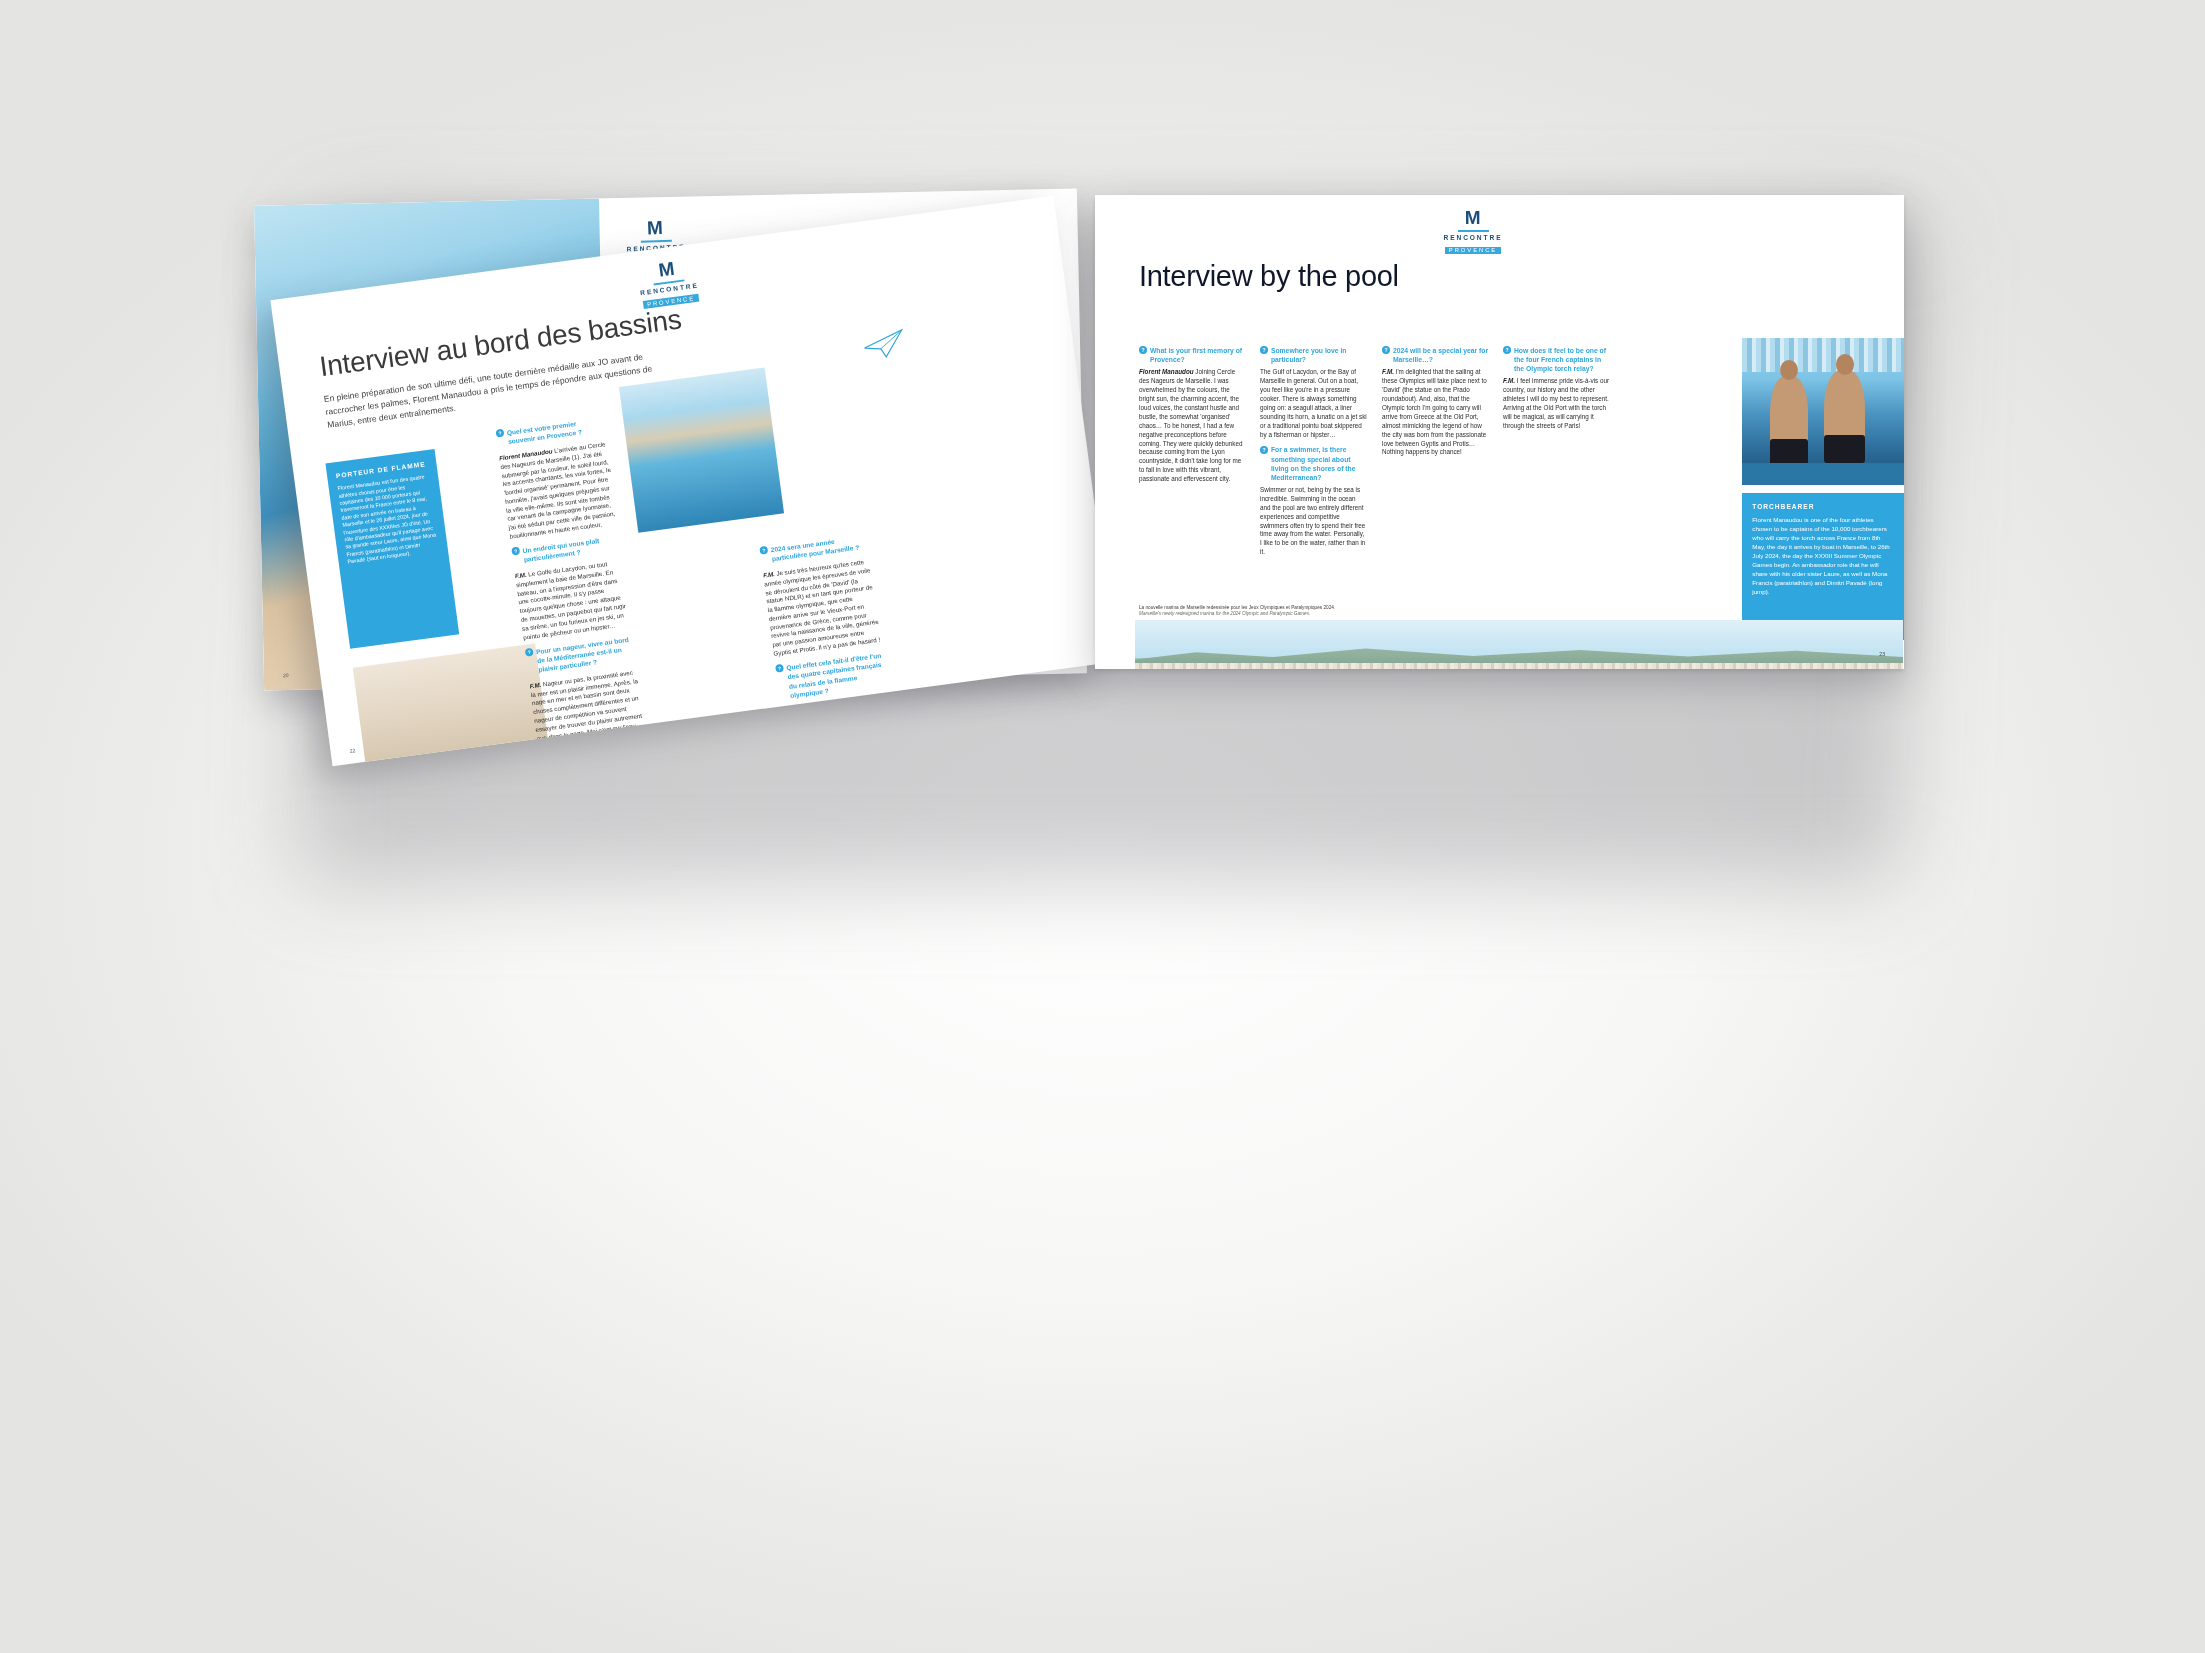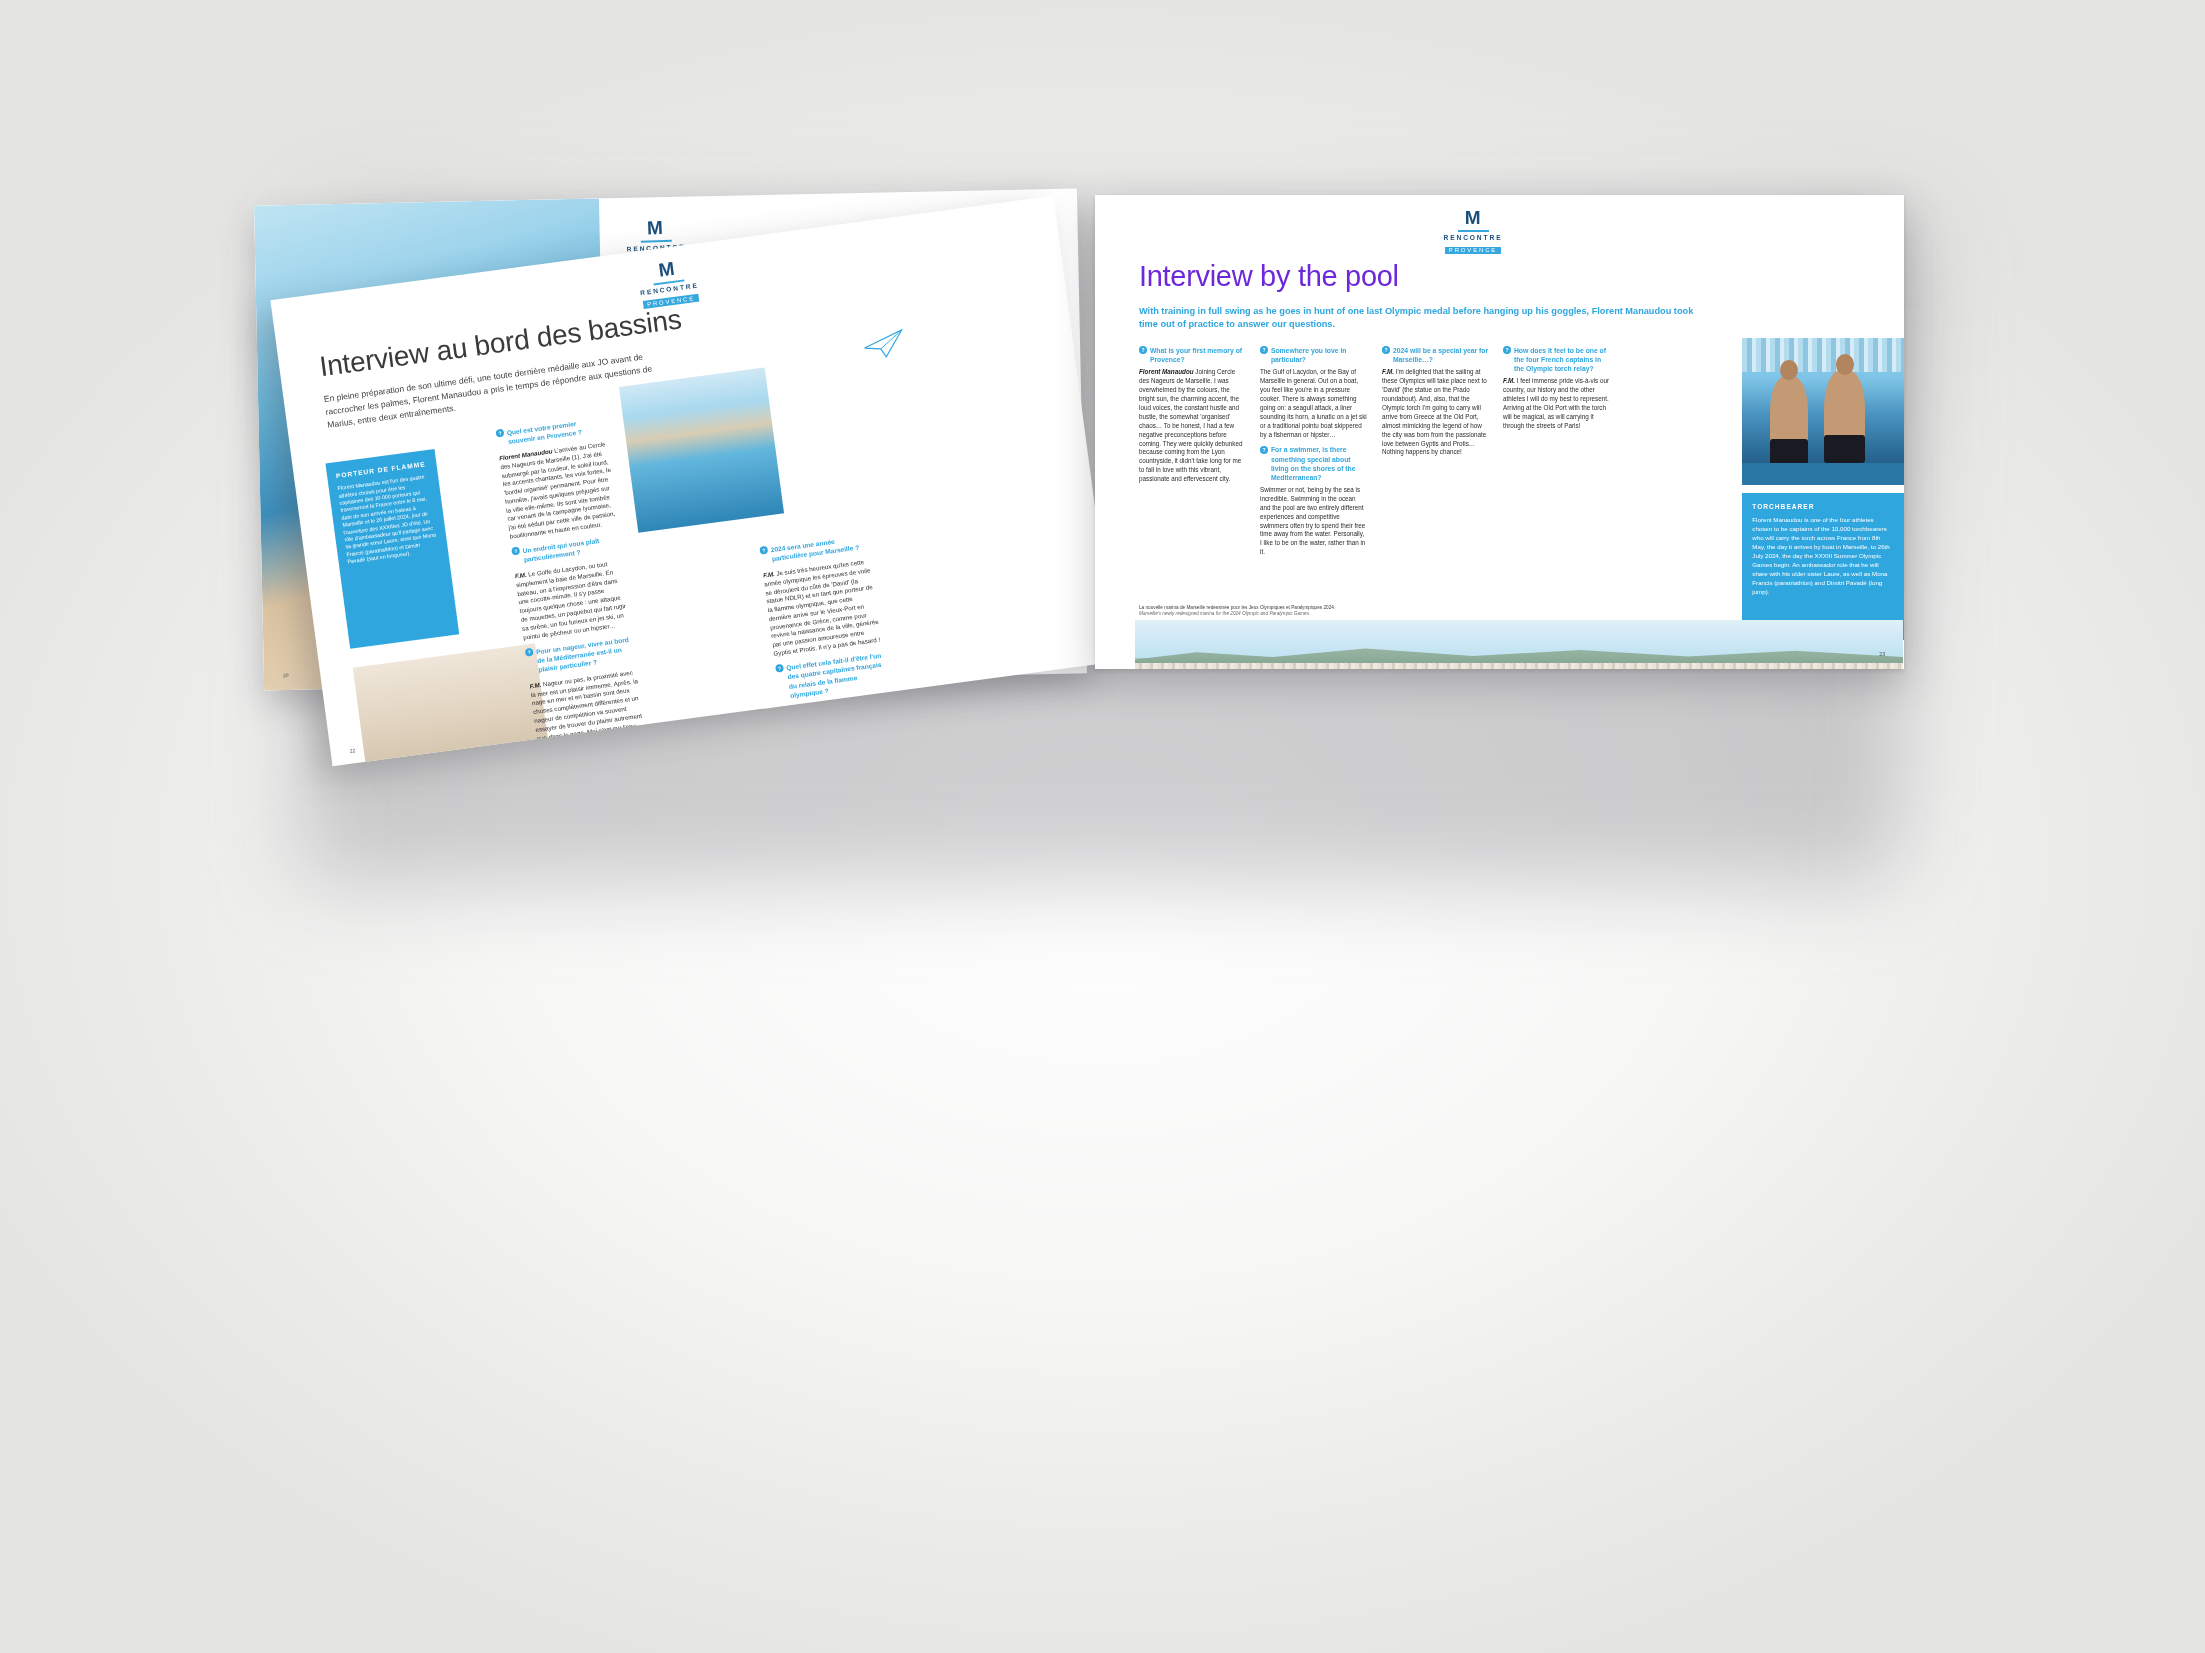--- a/index.html
+++ b/index.html
@@ -48,21 +48,21 @@
     font-size:19px;font-weight:bold;color:#1b4e7a;line-height:1;letter-spacing:0.7px;
   }
   .logo-bar{
     width:31px;height:2.2px;background:#36a8dd;margin:2.9px auto 2.2px auto;
   }
   .logo-t1{font-size:6.6px;letter-spacing:1.9px;color:#1b4e7a;font-weight:bold;}
   .logo-t2{font-size:5.9px;letter-spacing:1.9px;color:#ffffff;background:#36a8dd;padding:0.7px 3.7px;display:inline-block;margin-top:1.5px;}
 
   .title-r{
     position:absolute;left:44px;top:65px;
-    font-size:29px;color:#6d28d9;font-weight:400;letter-spacing:-0.3px;
+    font-size:29px;color:#0f172a;font-weight:400;letter-spacing:-0.3px;
   }
   .standfirst-r{
     position:absolute;left:44px;top:110px;width:573px;
     font-size:9.2px;line-height:1.45;color:#2fa6de;font-weight:bold;
   }
 
   .col{position:absolute;font-size:6.3px;line-height:1.42;color:#2b2b2b;}
   .col p{margin:0 0 5.9px 0;}
   .q{
     color:#2fa6de;font-weight:bold;font-size:6.8px;line-height:1.35;margin:0 0 3.7px 0;
@@ -273,21 +273,20 @@
   <div class="inner">
 
     <div class="logo-r">
       <div class="logo-mark">M</div>
       <div class="logo-bar"></div>
       <div class="logo-t1">RENCONTRE</div>
       <div><span class="logo-t2">PROVENCE</span></div>
     </div>
 
     <div class="title-r">Interview by the pool</div>
-    <div class="standfirst-r">With training in full swing as he goes in hunt of one last Olympic medal before hanging up his goggles, Florent Manaudou took time out of practice to answer our questions.</div>
 
     <div class="col col-r1">
       <div class="q">
         <span class="qmark">?</span>
         <span>What is your first memory of Provence?</span>
       </div>
       <p>
         <span class="speaker">Florent Manaudou</span>
         <span>Joining Cercle des Nageurs de Marseille. I was overwhelmed by the colours, the bright sun, the charming accent, the loud voices, the constant hustle and bustle, the somewhat 'organised' chaos… To be honest, I had a few negative preconceptions before coming. They were quickly debunked because coming from the Lyon countryside, it didn't take long for me to fall in love with this vibrant, passionate and effervescent city.</span>
       </p>

